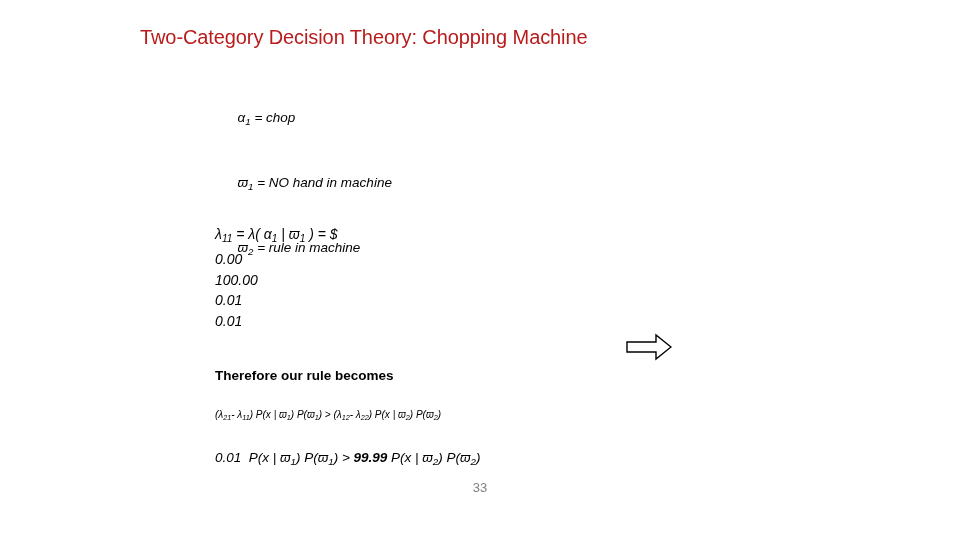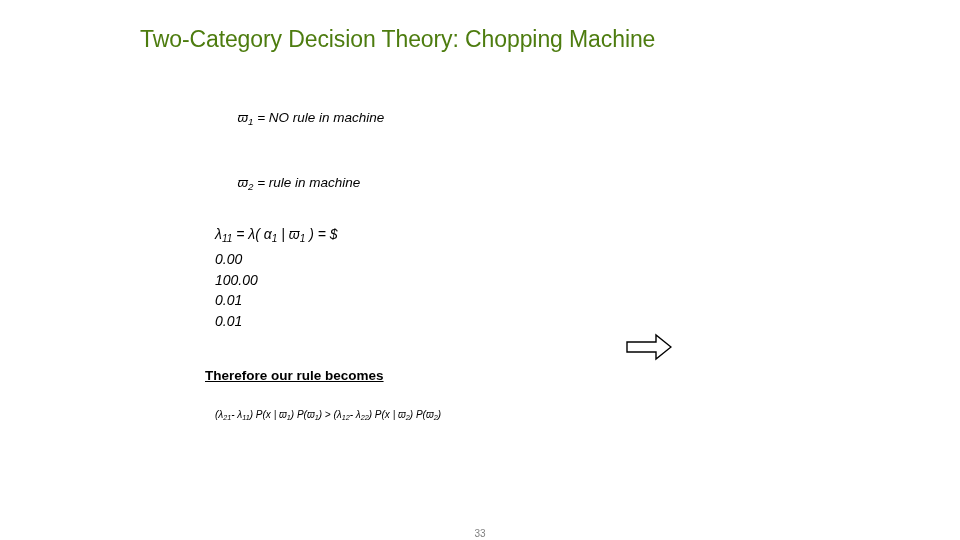--- a/index.html
+++ b/index.html
@@ -19,25 +19,25 @@
   .slide {
     position: absolute;
     inset: 0;
   }
 
   
   .slide-title {
     position: absolute;
     left: 140px;
     top: 26px;
-    font-size: 23px;
+    font-size: 20px;
     font-weight: 400;
     letter-spacing: -0.1px;
     white-space: nowrap;
-    color: #4d7c0f;
+    color: #b91c1c;
   }
 
   
   .mathline {
     font-style: italic;
     font-size: 13.5px;
     color: #000000;
     white-space: pre;
     line-height: 20px;
   }
@@ -84,27 +84,26 @@
     position: absolute;
     left: 626px;
     top: 333px;
     width: 46px;
     height: 28px;
   }
 
   
   .rule-heading {
     position: absolute;
-    left: 205px;
+    left: 215px;
     top: 368px;
     font-size: 13.5px;
     font-weight: bold;
     font-style: normal;
     white-space: nowrap;
-    text-decoration: underline;
   }
   .rule-formula {
     position: absolute;
     left: 215px;
     top: 409px;
     font-size: 10px;
     font-style: italic;
     white-space: pre;
   }
   .rule-numeric {
@@ -115,36 +114,39 @@
     font-style: italic;
     white-space: pre;
   }
   .bold-num { font-weight: bold; font-style: italic; }
 
   
   .page-number {
     position: absolute;
     left: 0;
     right: 0;
-    top: 528px;
+    top: 480px;
     text-align: center;
-    font-size: 10px;
+    font-size: 13px;
     color: #808080;
   }
 </style>
 </head>
 <body>
 
 <div class="slide">
 
   <div class="slide-title">Two-Category Decision Theory: Chopping Machine</div>
 
   <div class="definitions">
     <div class="mathline">
-      <span>ϖ</span><sub>1</sub><span> = </span><span>NO rule in machine</span>
+      <span>α</span><sub>1</sub><span> = </span><span>chop</span>
+    </div>
+    <div class="mathline">
+      <span>ϖ</span><sub>1</sub><span> = </span><span>NO hand in machine</span>
     </div>
     <div class="mathline">
       <span>ϖ</span><sub>2</sub><span> = </span><span>rule in machine</span>
     </div>
   </div>
 
   <div class="losses">
     <div class="loss-row">
       <span class="loss-lhs"><span>λ</span><sub>11</sub><span> = λ( α</span><sub>1</sub><span> | ϖ</span><sub>1</sub><span> ) = $</span></span>
       <span class="loss-amount">0.00</span>
@@ -163,16 +165,17 @@
   <div class="block-arrow">
     <svg width="46" height="28" viewBox="0 0 46 28" xmlns="http://www.w3.org/2000/svg">
       <polygon points="1,9 30,9 30,2 45,14 30,26 30,19 1,19" fill="#ffffff" stroke="#000000" stroke-width="1.4" stroke-linejoin="miter"></polygon>
     </svg>
   </div>
 
   <div class="rule-heading">Therefore our rule becomes</div>
 
   <div class="rule-formula"><span>(λ</span><sub>21</sub><span>- λ</span><sub>11</sub><span>) P(x | ϖ</span><sub>1</sub><span>) P(ϖ</span><sub>1</sub><span>) &gt; (λ</span><sub>12</sub><span>- λ</span><sub>22</sub><span>) P(x | ϖ</span><sub>2</sub><span>) P(ϖ</span><sub>2</sub><span>)</span></div>
 
+  <div class="rule-numeric"><span>0.01</span><span>  P(x | ϖ</span><sub>1</sub><span>) P(ϖ</span><sub>1</sub><span>) &gt; </span><span class="bold-num">99.99</span><span> P(x | ϖ</span><sub>2</sub><span>) P(ϖ</span><sub>2</sub><span>)</span></div>
 
   <div class="page-number">33</div>
 
 </div>
 
 </body></html>

